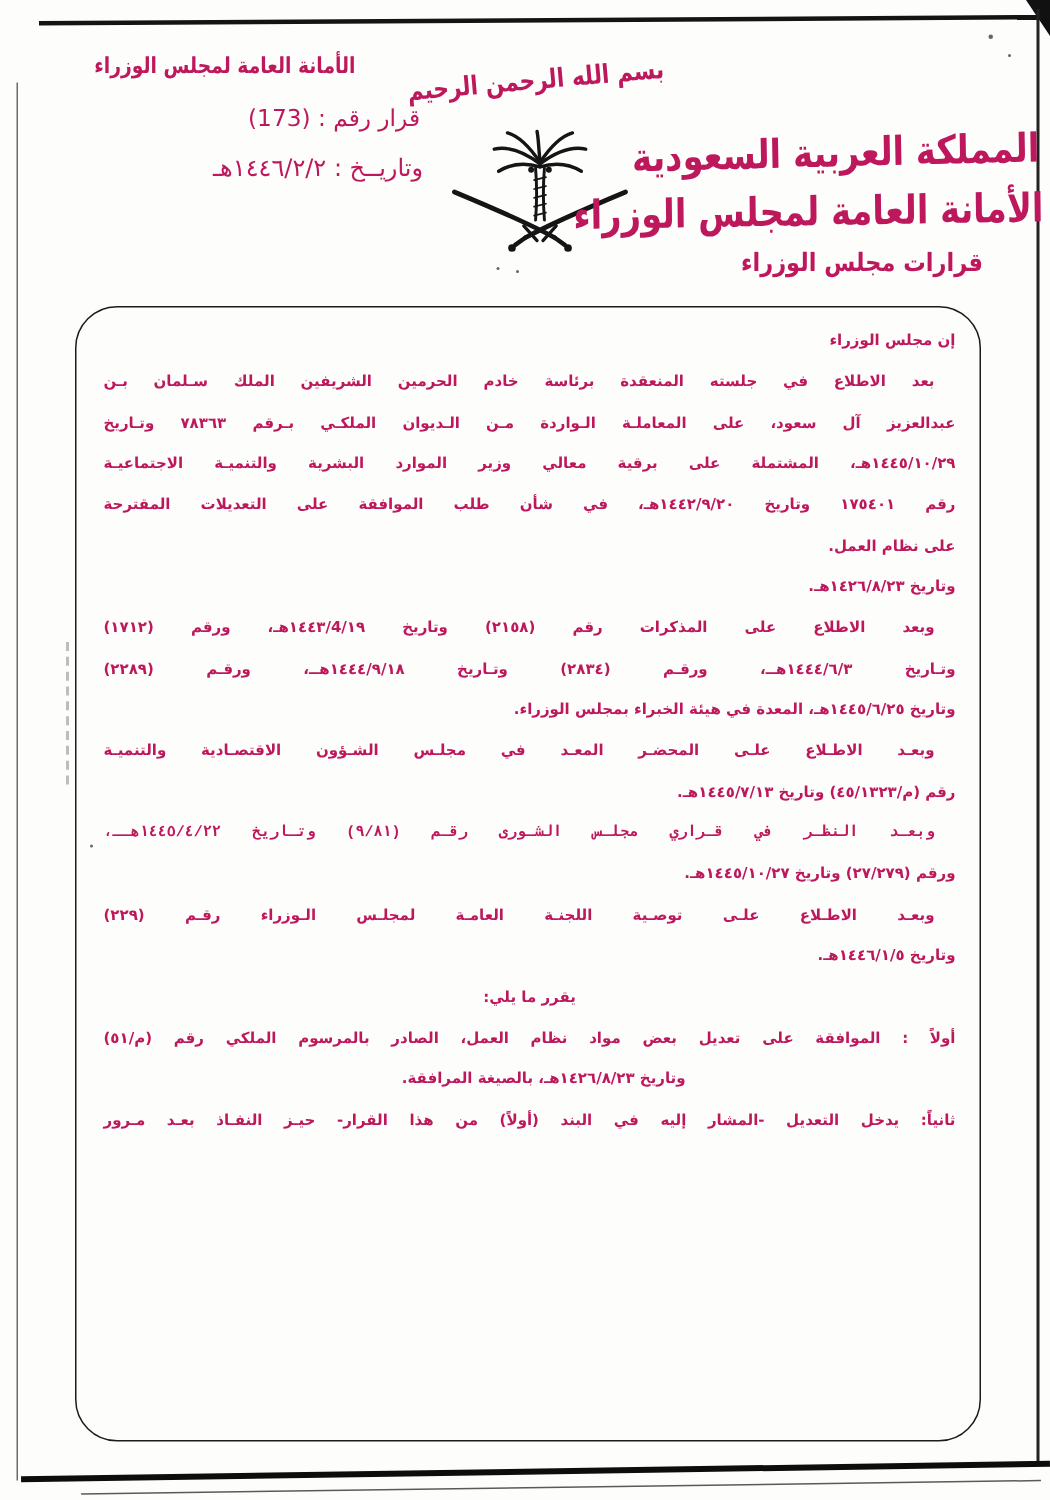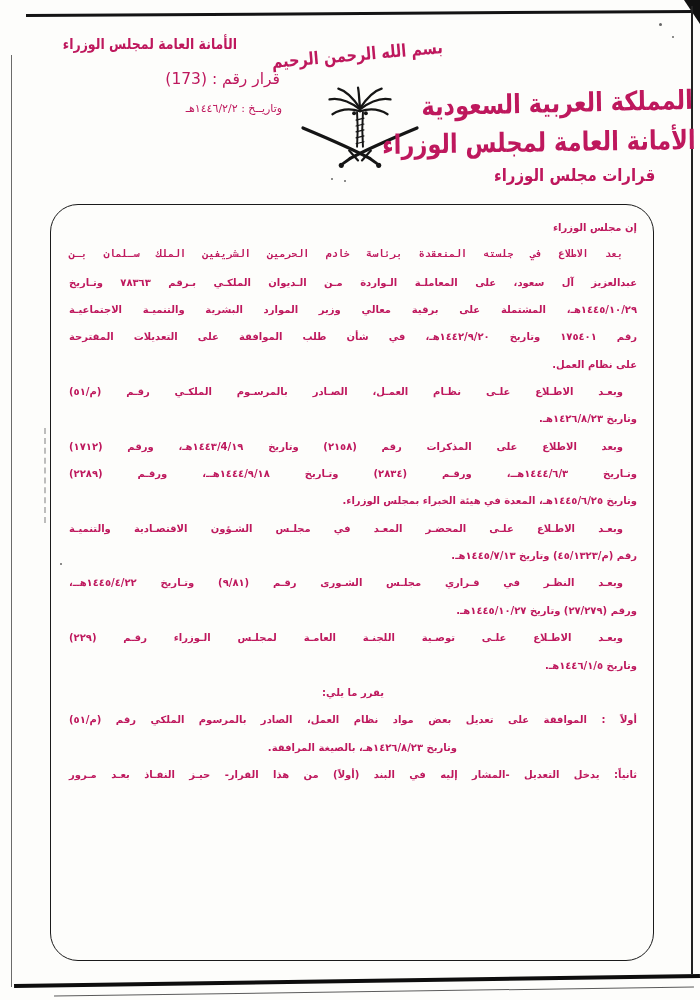--- a/index.html
+++ b/index.html
@@ -14,21 +14,21 @@
   .frame-left{left:11px;top:55px;width:1.3px;height:932px;background:#3a3a3a;opacity:.75;}
   .frame-right{left:691px;top:6px;width:1.7px;height:968px;background:#222;}
   .frame-bottom{left:14px;top:979px;width:686px;height:3.6px;background:#0d0d0d;transform:rotate(-0.85deg);}
   .frame-bottom2{left:54px;top:991px;width:640px;height:1.2px;background:#5a5a5a;transform:rotate(-0.8deg);}
   .pencil-mark{left:44px;top:428px;width:0;height:95px;border-left:2px dashed #8a8a8a;opacity:.55;}
   .speck{background:#666;border-radius:50%;}
   
   .stamp{left:112px;top:36px;width:125px;text-align:center;font-size:12.5px;font-weight:700;
          transform:scaleY(1.18);letter-spacing:-0.3px;white-space:nowrap;}
   .decision-no{right:420px;top:70px;font-size:15.5px;white-space:nowrap;}
-  .decision-date{right:418px;top:102px;font-size:11px;white-space:nowrap;}
+  .decision-date{right:418px;top:102px;font-size:16px;white-space:nowrap;}
   .basmala{left:283px;top:46px;width:160px;text-align:center;font-size:14.5px;font-weight:700;
            transform:rotate(-5deg) scaleY(1.2);white-space:nowrap;}
   .kingdom{right:7px;top:84px;font-size:22.5px;font-weight:700;white-space:nowrap;
            transform:scaleY(1.18) rotate(-1.2deg);transform-origin:right top;}
   .secretariat{right:5px;top:124px;font-size:22.5px;font-weight:700;white-space:nowrap;
            transform:scaleY(1.18) rotate(-0.8deg);transform-origin:right top;}
   .banner{left:488px;top:165px;font-size:15px;font-weight:700;background:#fdfdfb;
           padding:1px 6px;z-index:3;transform:scaleY(1.12);white-space:nowrap;}
   
   .decree-box{left:50px;top:204px;width:604px;height:757px;box-sizing:border-box;
@@ -91,33 +91,32 @@
       </g>
     </svg>
   </div>
 
   <div class="abs kingdom" dir="rtl">المملكة العربية السعودية</div>
   <div class="abs secretariat" dir="rtl">الأمانة العامة لمجلس الوزراء</div>
   <div class="abs banner" dir="rtl">قرارات مجلس الوزراء</div>
 
   <div class="abs decree-box">
       <div class="bline a-right">إن مجلس الوزراء</div>
-      <div class="bline a-justify" style="padding-right: 14px; font-family: Liberation Mono, monospace;">بعد الاطلاع في جلسته المنعقدة برئاسة خادم الحرمين الشريفين الملك سـلمان بـن</div>
+      <div class="bline a-justify" style="padding-right: 14px;">بعد الاطلاع في جلسته المنعقدة برئاسة خادم الحرمين الشريفين الملك سـلمان بـن</div>
       <div class="bline a-justify">عبدالعزيز آل سعود، على المعاملـة الـواردة مـن الـديوان الملكـي بـرقم ٧٨٣٦٣ وتـاريخ</div>
       <div class="bline a-justify">١٤٤٥/١٠/٢٩هـ، المشتملة على برقية معالي وزير الموارد البشرية والتنميـة الاجتماعيـة</div>
       <div class="bline a-justify">رقم ١٧٥٤٠١ وتاريخ ١٤٤٢/٩/٢٠هـ، في شأن طلب الموافقة على التعديلات المقترحة</div>
       <div class="bline a-right">على نظام العمل.</div>
-      <div class="bline a-justify" style="padding-right: 14px;">وبعـد الاطـلاع علـى نظـام العمـل، الصـادر بالمرسـوم الملكـي رقـم (م/٥١)</div>
       <div class="bline a-right">وتاريخ ١٤٢٦/٨/٢٣هـ.</div>
       <div class="bline a-justify" style="padding-right: 14px;">وبعد الاطلاع على المذكرات رقم (٢١٥٨) وتاريخ ١٤٤٣/4/١٩هـ، ورقم (١٧١٢)</div>
       <div class="bline a-justify">وتـاريخ ١٤٤٤/٦/٣هــ، ورقـم (٢٨٣٤) وتـاريخ ١٤٤٤/٩/١٨هــ، ورقـم (٢٢٨٩)</div>
       <div class="bline a-right">وتاريخ ١٤٤٥/٦/٢٥هـ، المعدة في هيئة الخبراء بمجلس الوزراء.</div>
       <div class="bline a-justify" style="padding-right: 14px;">وبعـد الاطـلاع علـى المحضـر المعـد في مجلـس الشـؤون الاقتصـادية والتنميـة</div>
       <div class="bline a-right">رقم (م/٤٥/١٣٢٣) وتاريخ ١٤٤٥/٧/١٣هـ.</div>
-      <div class="bline a-justify" style="padding-right: 14px;">وبعـد النظـر في قـراري مجلـس الشـورى رقـم (٩/٨١) وتـاريخ ١٤٤٥/٤/٢٢هــ،</div>
+      <div class="bline a-justify" style="padding-right: 14px; font-family: Liberation Mono, monospace;">وبعـد النظـر في قـراري مجلـس الشـورى رقـم (٩/٨١) وتـاريخ ١٤٤٥/٤/٢٢هــ،</div>
       <div class="bline a-right">ورقم (٢٧/٢٧٩) وتاريخ ١٤٤٥/١٠/٢٧هـ.</div>
       <div class="bline a-justify" style="padding-right: 14px;">وبعـد الاطـلاع علـى توصـية اللجنـة العامـة لمجلـس الـوزراء رقـم (٢٢٩)</div>
       <div class="bline a-right">وتاريخ ١٤٤٦/١/٥هـ.</div>
       <div class="bline a-center">يقرر ما يلي:</div>
       <div class="bline a-justify">أولاً : الموافقة على تعديل بعض مواد نظام العمل، الصادر بالمرسوم الملكي رقم (م/٥١)</div>
       <div class="bline a-right" style="padding-right: 180px;">وتاريخ ١٤٢٦/٨/٢٣هـ، بالصيغة المرافقة.</div>
       <div class="bline a-justify">ثانياً: يدخل التعديل -المشار إليه في البند (أولاً) من هذا القرار- حيـز النفـاذ بعـد مـرور</div>
     </div>
 
 </div>

